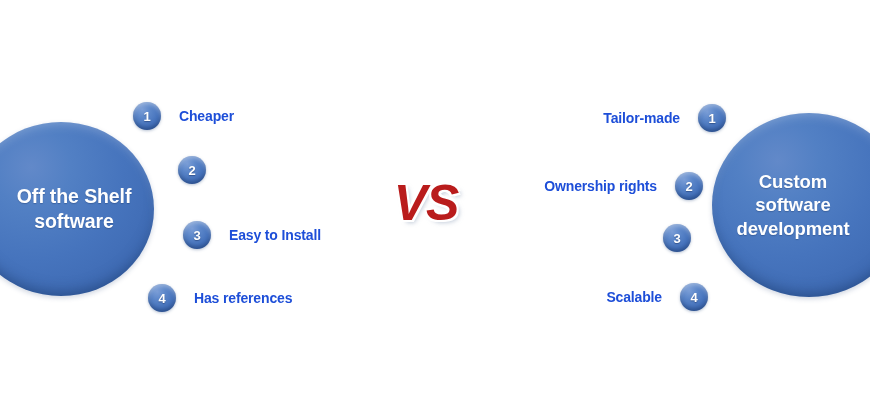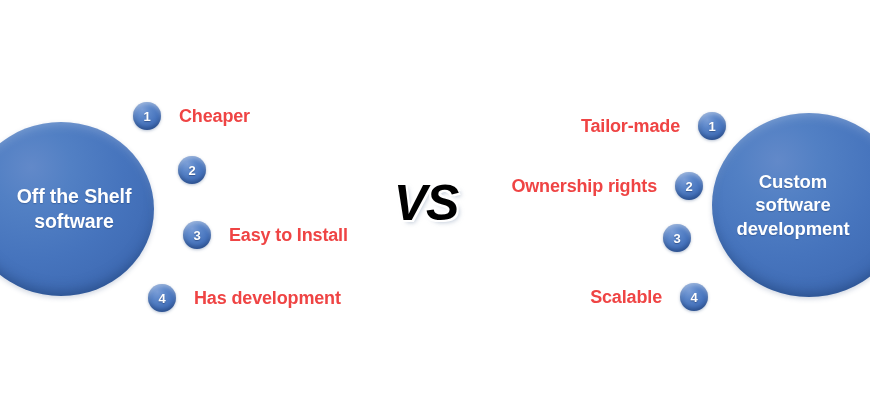--- a/index.html
+++ b/index.html
@@ -79,21 +79,21 @@
   .vs {
     position: absolute;
     left: 378px;
     top: 178px;
     width: 96px;
     text-align: center;
     font-weight: bold;
     font-style: italic;
     font-size: 50px;
     line-height: 1;
-    color: #000000;
+    color: #b91c1c;
     text-shadow:
        2px 2px 0 #ffffff,
       -2px 2px 0 #ffffff,
        2px -2px 0 #ffffff,
       -2px -2px 0 #ffffff,
        3px 3px 4px rgba(150, 165, 190, 0.55);
     letter-spacing: -1px;
   }
 
   
@@ -126,37 +126,37 @@
     font-size: 13px;
     font-weight: bold;
     display: flex;
     align-items: center;
     justify-content: center;
     line-height: 1;
     text-shadow: 0 1px 1px rgba(25, 50, 95, 0.5);
   }
 
   .bullet-text {
-    color: #ef4444;
-    font-size: 18px;
+    color: #1d4ed8;
+    font-size: 14px;
     font-weight: bold;
     letter-spacing: -0.15px;
   }
 
   .left-side .bullet-text { margin-left: 18px; }
   .right-side .bullet-text { margin-right: 18px; }
 
   
   #row-left-1 { left: 133px; top: 102px; }
   #row-left-2 { left: 178px; top: 156px; }
   #row-left-3 { left: 183px; top: 221px; }
   #row-left-4 { left: 148px; top: 284px; }
 
   
-  #row-right-1 { right: 144px; top: 112px; }
+  #row-right-1 { right: 144px; top: 104px; }
   #row-right-2 { right: 167px; top: 172px; }
   #row-right-3 { right: 179px; top: 224px; }
   #row-right-4 { right: 162px; top: 283px; }
 </style>
 </head>
 <body>
 
 <div class="canvas">
 
   <div class="big-circle" id="circle-left">
@@ -173,21 +173,21 @@
     <div class="num-badge">2</div>
   </div>
 
   <div class="bullet-row left-side" id="row-left-3">
     <div class="num-badge">3</div>
     <div class="bullet-text">Easy to Install</div>
   </div>
 
   <div class="bullet-row left-side" id="row-left-4">
     <div class="num-badge">4</div>
-    <div class="bullet-text">Has development</div>
+    <div class="bullet-text">Has references</div>
   </div>
 
   <div class="vs">VS</div>
 
   <div class="bullet-row right-side" id="row-right-1">
     <div class="bullet-text">Tailor-made</div>
     <div class="num-badge">1</div>
   </div>
 
   <div class="bullet-row right-side" id="row-right-2">

